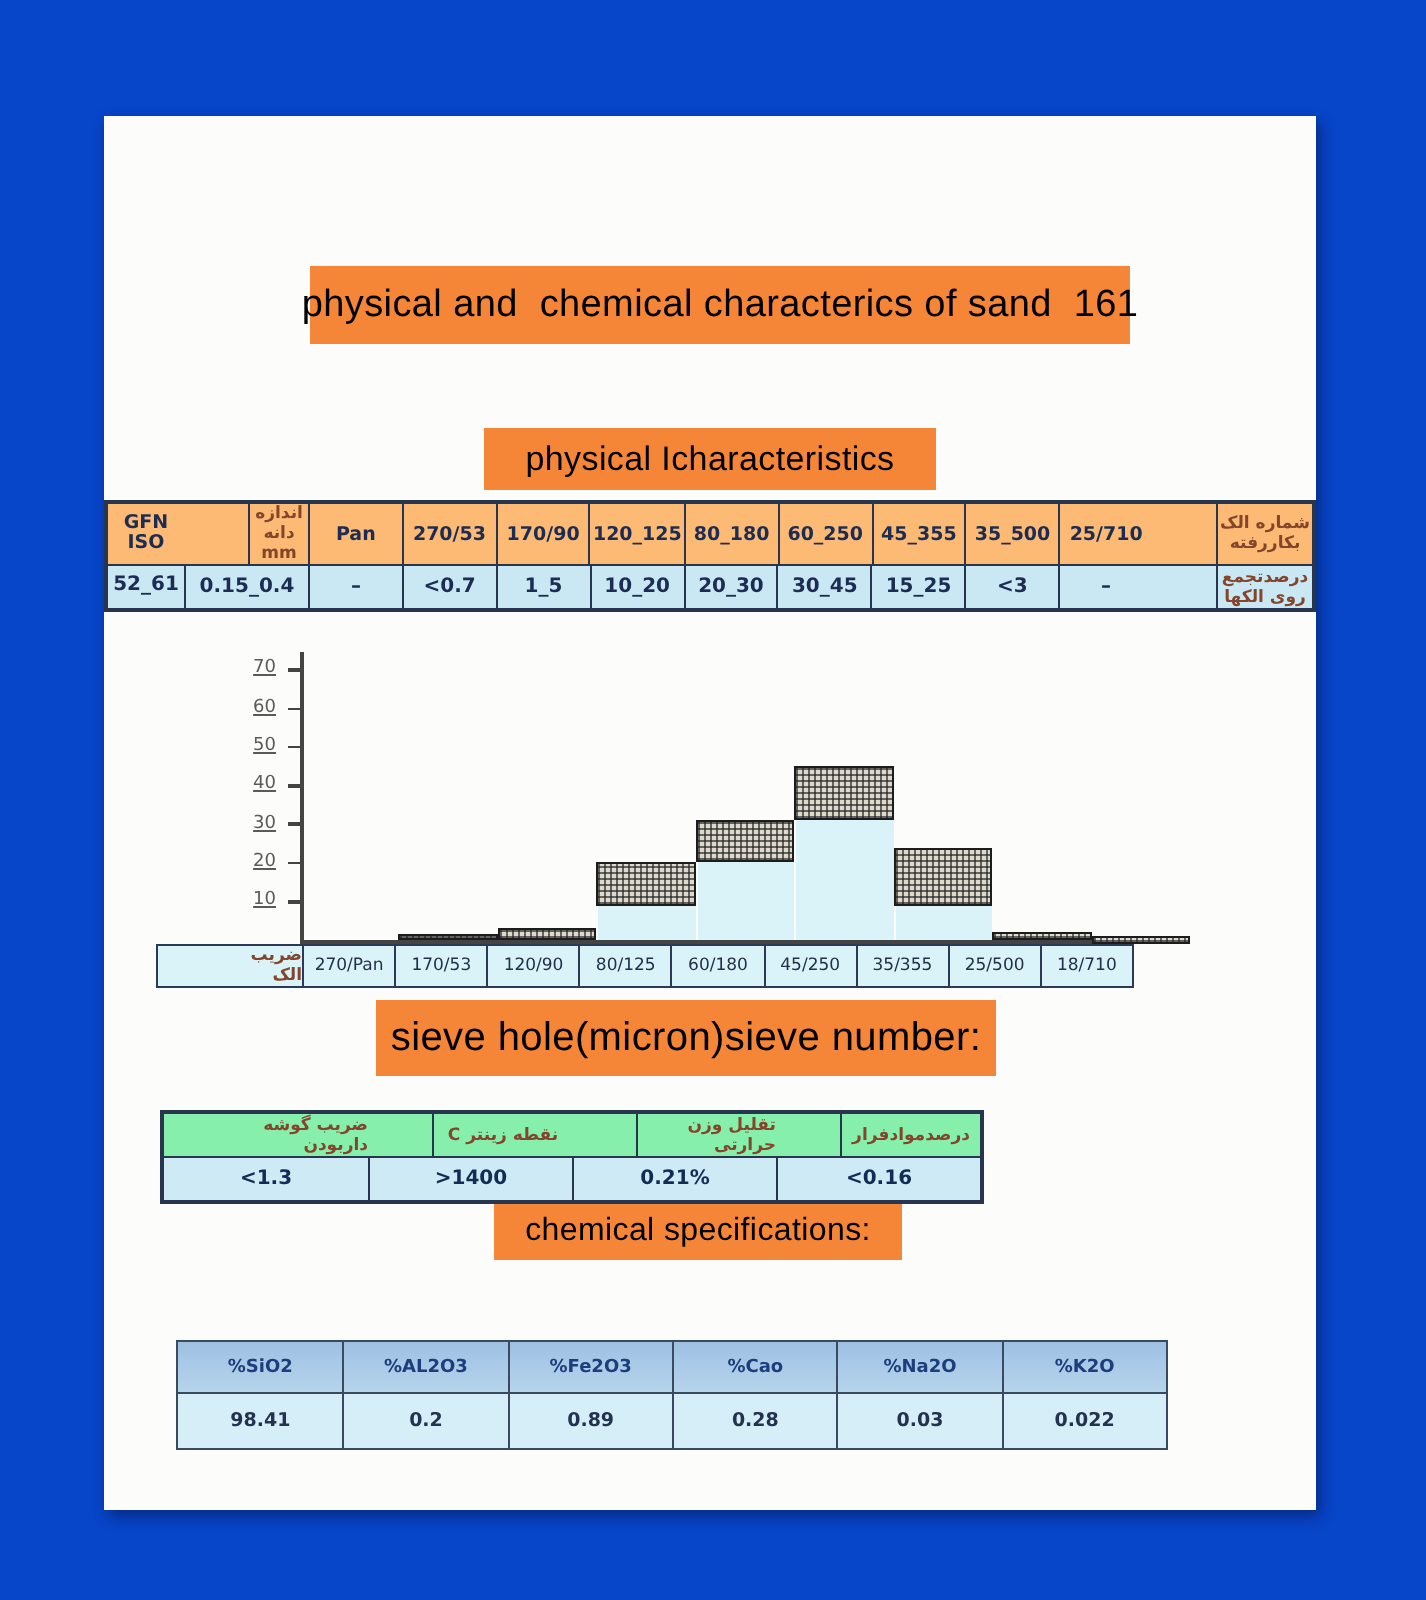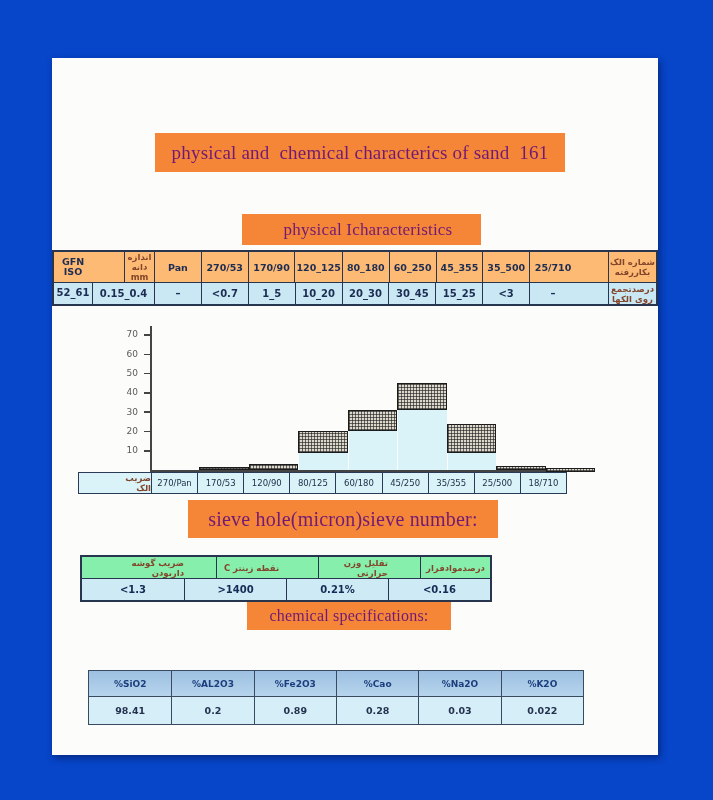--- a/index.html
+++ b/index.html
@@ -6,44 +6,44 @@
   body{
     width:713px;height:800px;position:relative;overflow:hidden;
     background:#0745c9;
     font-family:"DejaVu Sans","Liberation Sans",sans-serif;
   }
   .page{
     position:absolute;left:52px;top:58px;width:606px;height:697px;
     background:#fcfcfa;box-shadow:2px 3px 7px rgba(0,0,20,.4);
   }
   .banner{
-    position:absolute;background:#f58638;color:#701a75;
+    position:absolute;background:#f58638;color:#000000;
     display:flex;align-items:center;justify-content:center;
-    font-family:Liberation Serif, serif;
+    font-family:Liberation Sans, sans-serif;
     white-space:pre;letter-spacing:.2px;
   }
   .banner1{left:103px;top:75px;width:410px;height:39px;font-size:19px;}
-  .banner2{left:190px;top:156px;width:226px;height:31px;font-size:17px;padding-left:13px;}
+  .banner2{left:190px;top:156px;width:226px;height:31px;font-size:17px;}
   .banner3{left:136px;top:442px;width:310px;height:38px;font-size:20px;}
   .banner4{left:195px;top:544px;width:204px;height:28px;font-size:16px;}
 
   
   .table1{position:absolute;left:0;top:192px;width:602px;border:2px solid #27354f;background:#c9e8f3;}
   .t1-row{display:grid;grid-template-columns:38px 62px repeat(9,1fr) 80px;}
   .t1-row.head{background:#fdba74;border-bottom:1.5px solid #27354f;}
   .t1-row .cell{
     border-left:1.5px solid #27354f;display:flex;align-items:center;justify-content:center;
     text-align:center;min-height:22px;font-size:9.5px;color:#1c2c52;font-weight:600;padding:0 1px;
   }
   .t1-row .cell:first-child{border-left:none;line-height:1.05;}
   .t1-row.vals .cell{font-size:10px;min-height:21px;}
 
   
   .chart{position:absolute;left:0;top:250px;width:604px;height:192px;}
-  .ylabel{position:absolute;width:22px;text-align:right;font-size:9px;color:#5a5a5a;}
+  .ylabel{position:absolute;width:22px;text-align:right;font-size:9px;color:#5a5a5a;text-decoration:underline;}
   .ytick{position:absolute;width:6px;height:1.5px;background:#444;}
   .axisline{position:absolute;background:#444;}
   .bar-hatch{
     position:absolute;box-sizing:border-box;border:1.6px solid #1c1c1c;
     background-color:#dcd8cb;
     background-image:
       repeating-linear-gradient(0deg,rgba(35,35,35,.65) 0 1px,transparent 1px 3px),
       repeating-linear-gradient(90deg,rgba(35,35,35,.65) 0 1px,transparent 1px 3px);
   }
   .bar-blue{position:absolute;background:#d9f3f9;}

